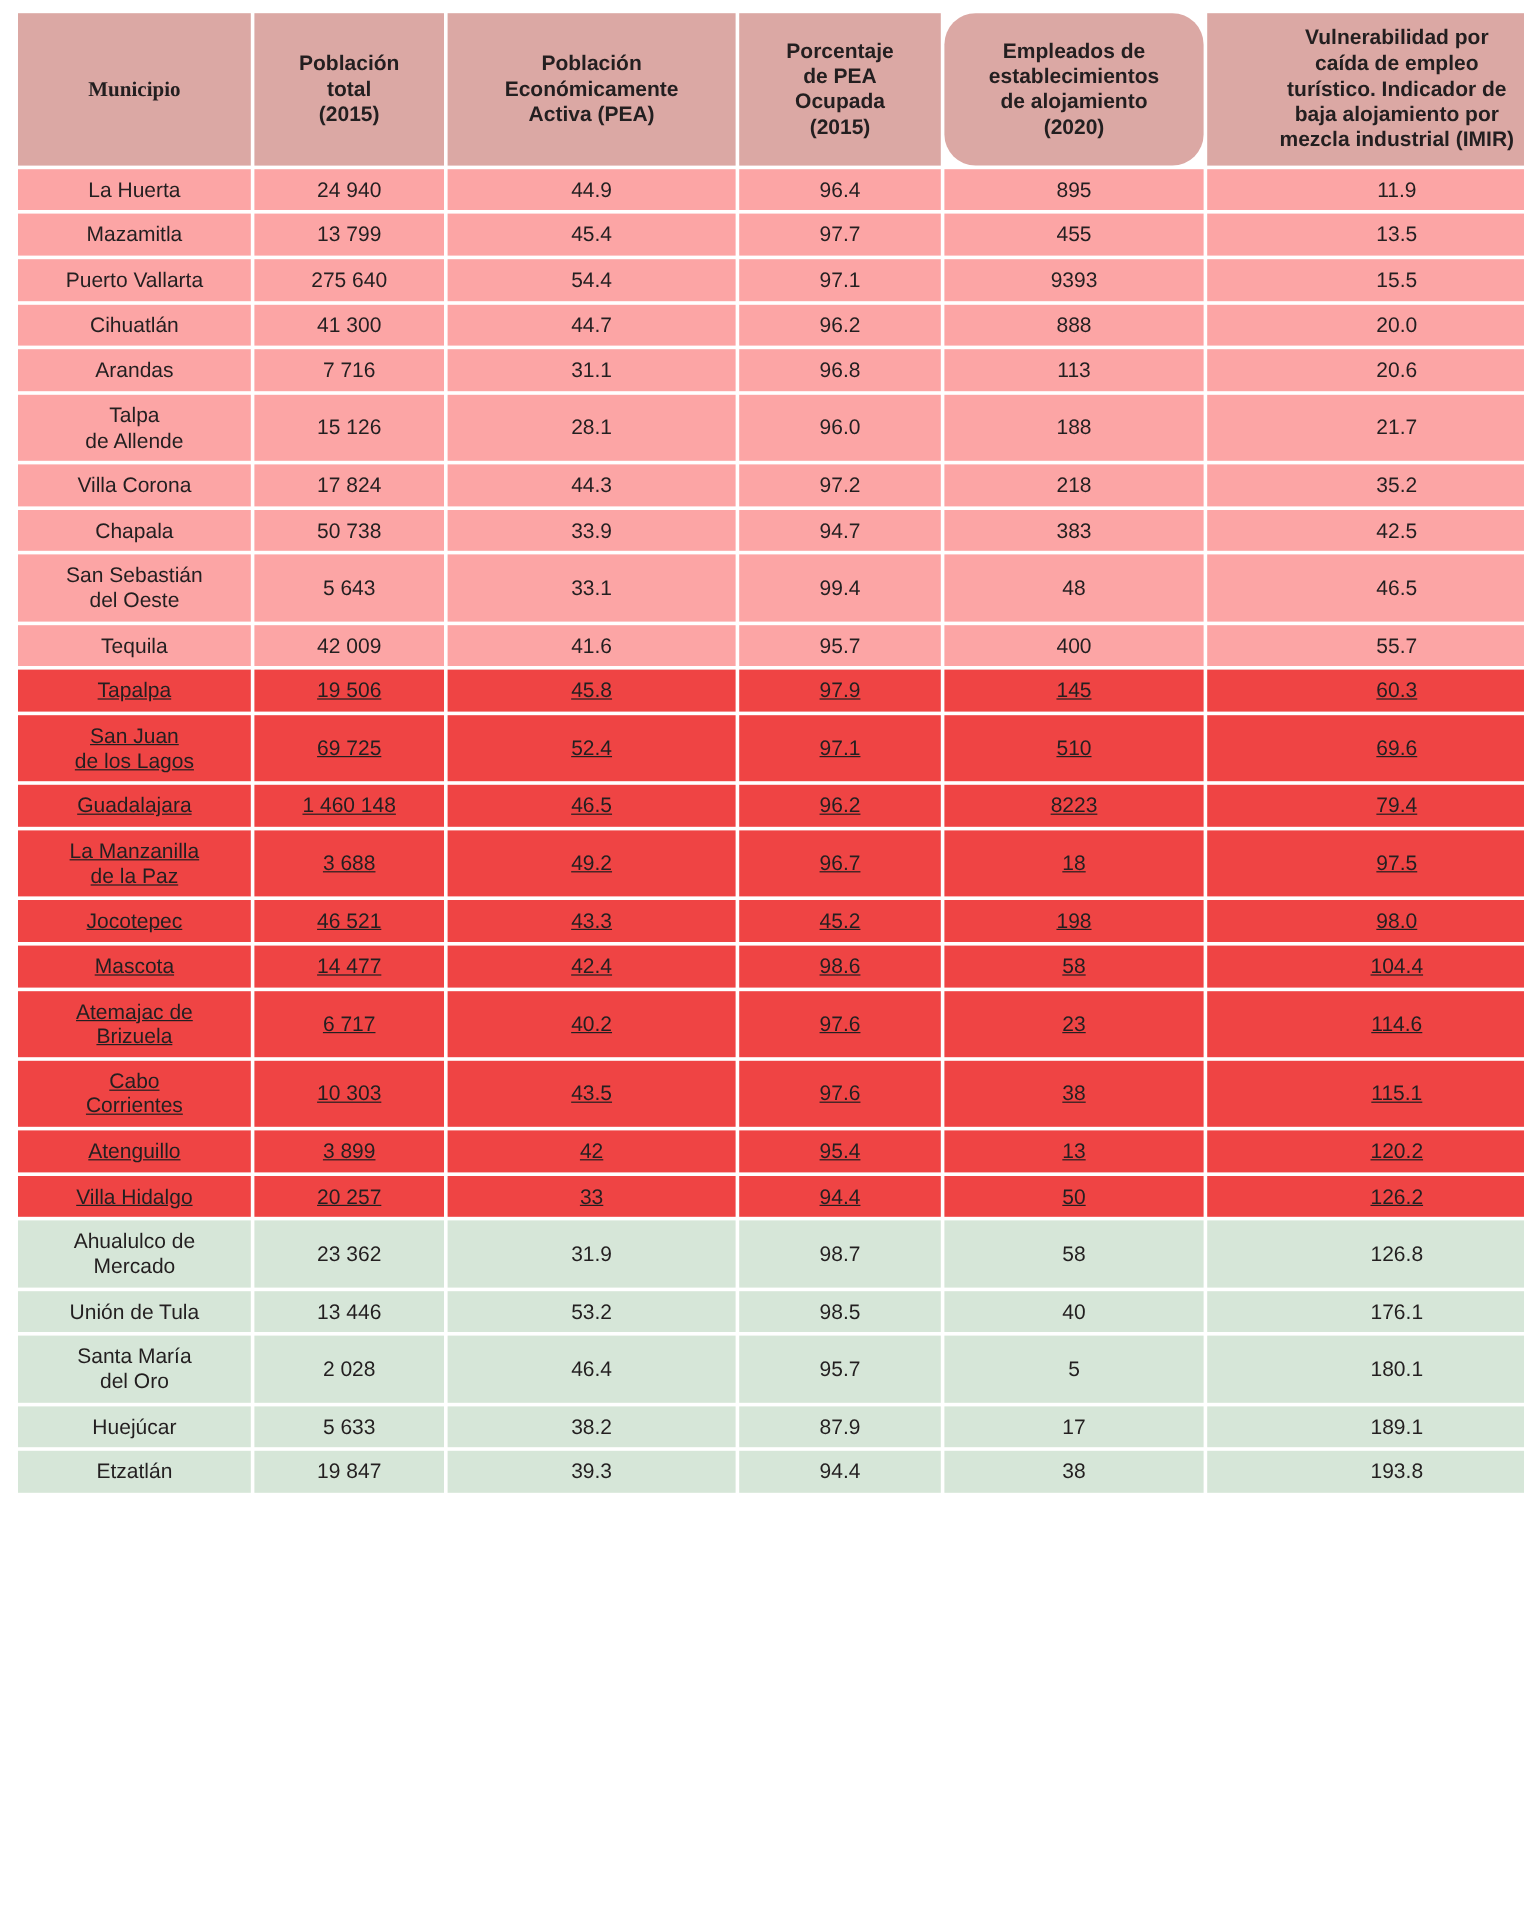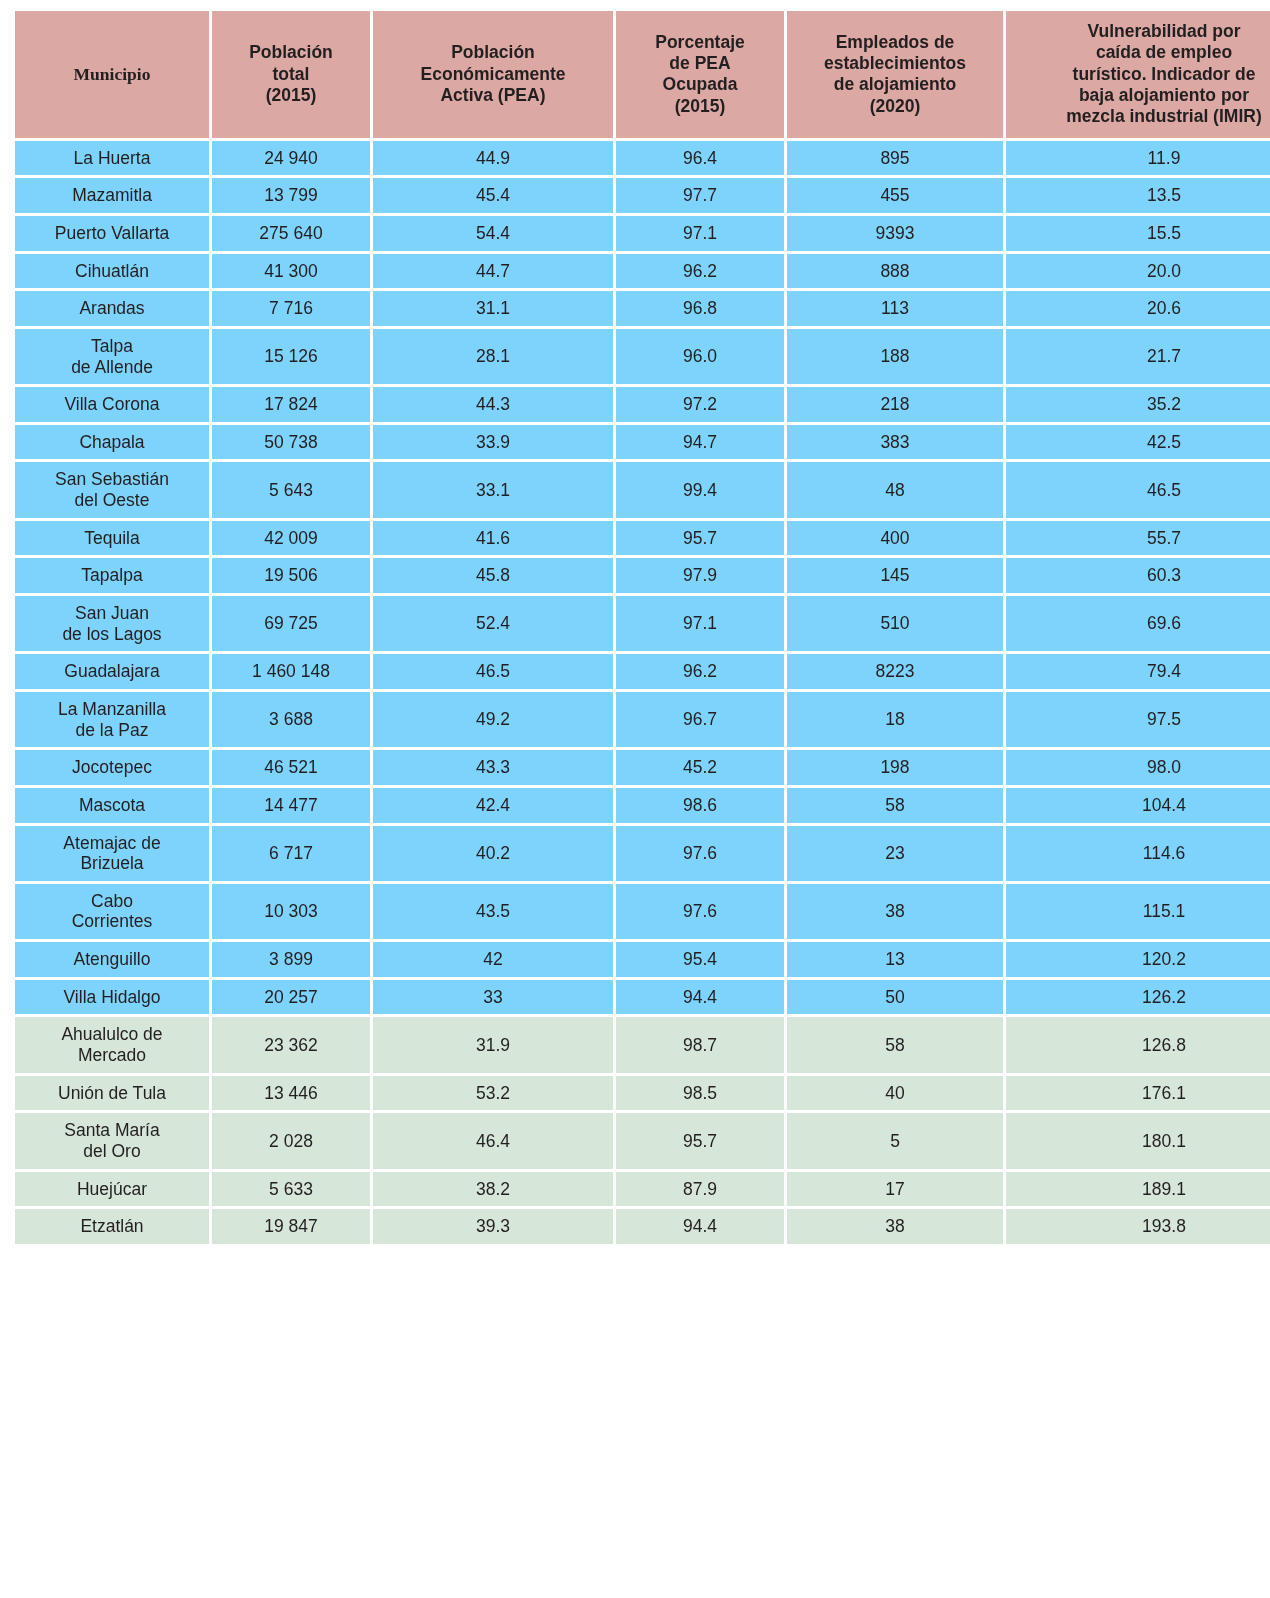--- a/index.html
+++ b/index.html
@@ -36,28 +36,28 @@
     color: #231f20;
     font-weight: bold;
     font-size: 17.5px;
     line-height: 1.22;
     padding: 10px 8px;
   }
   thead th.col-municipio { width: 178px; font-family: Liberation Serif, serif; }
   thead th.col-poblacion { width: 142px; }
   thead th.col-pea { width: 224px; }
   thead th.col-pct { width: 152px; }
-  thead th.col-emp { width: 200px; }
+  thead th.col-emp { width: 200px; border-radius: 26px; }
   thead th.col-imir { width: 300px; }
 
   tbody td.cell-municipio {
     font-size: 17.5px;
   }
-  tr.band-a td { background: #7dd3fc; }
-  tr.band-b td { background: #7dd3fc; }
+  tr.band-a td { background: #fca5a5; }
+  tr.band-b td { background: #ef4444; text-decoration: underline; }
   tr.band-c td { background: #d6e6d8; }
 
   tbody tr td:first-child { }
 </style>
 </head>
 <body>
 
 <div class="table-wrap">
   <table class="data-table">
     <thead>

